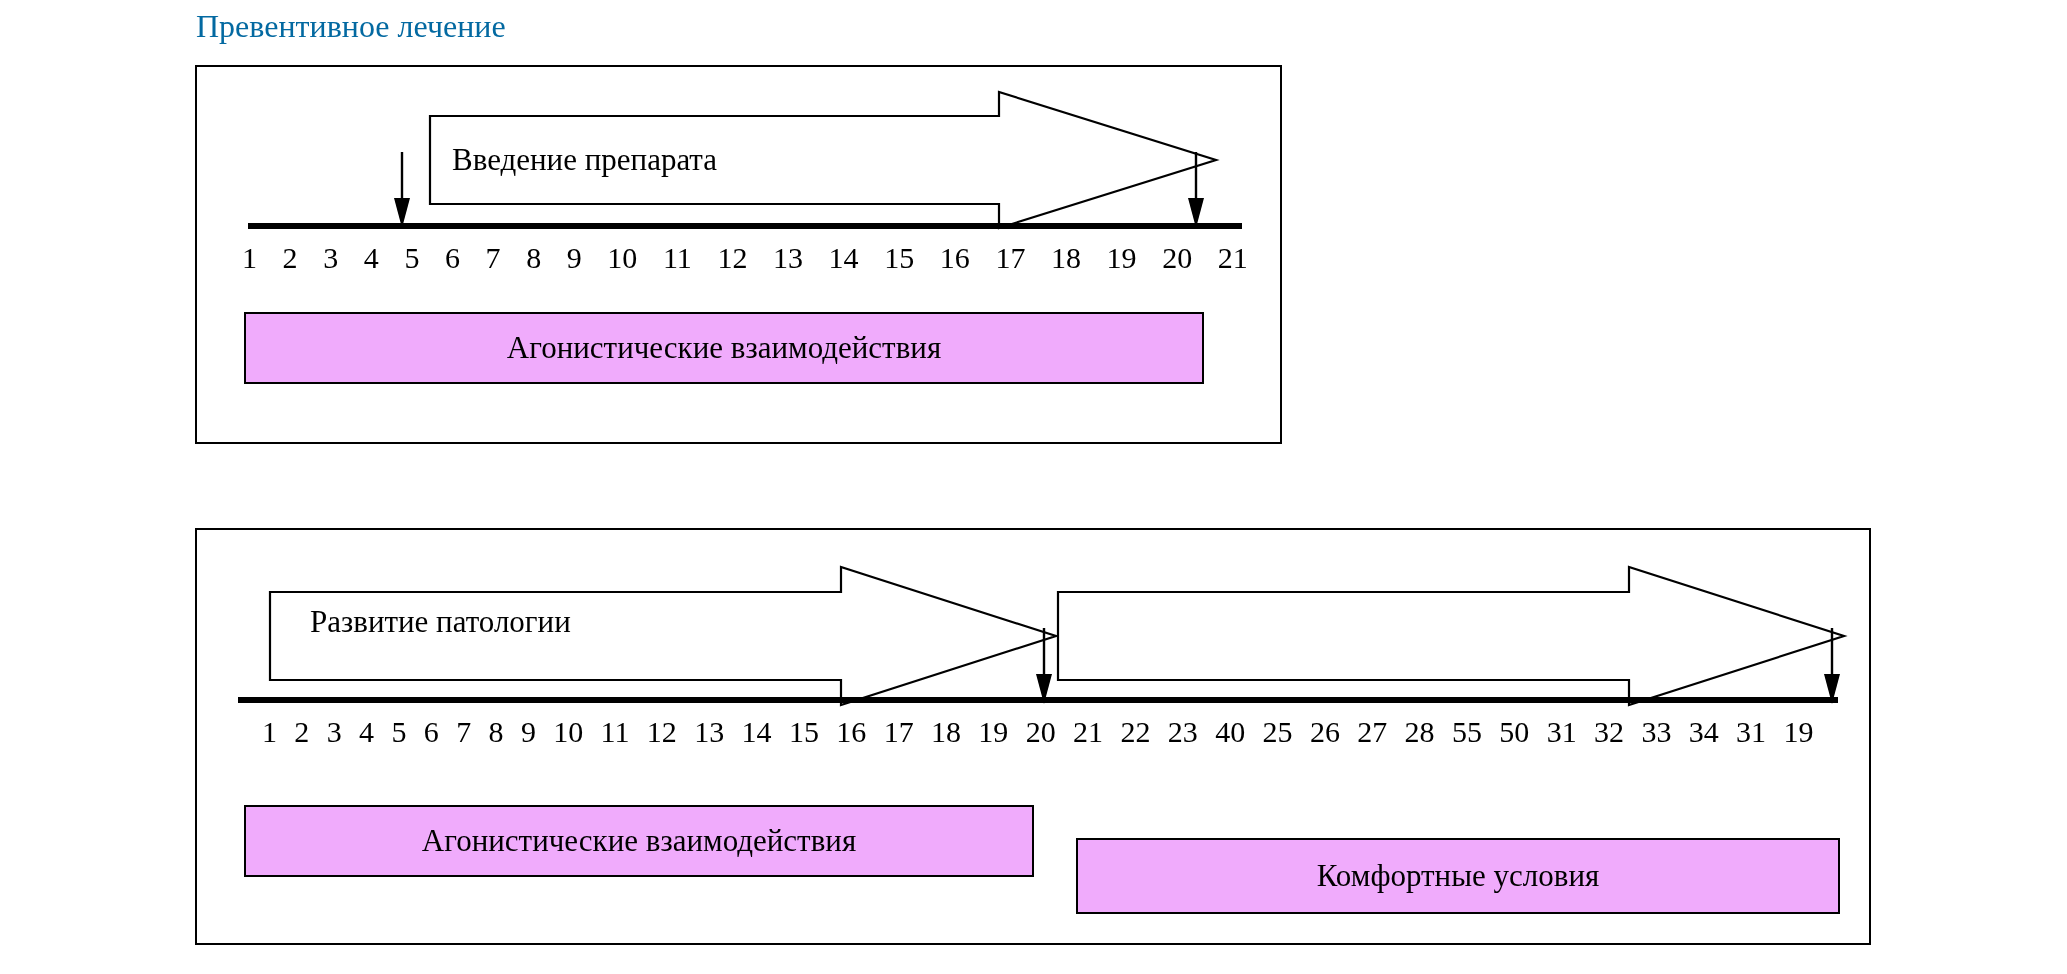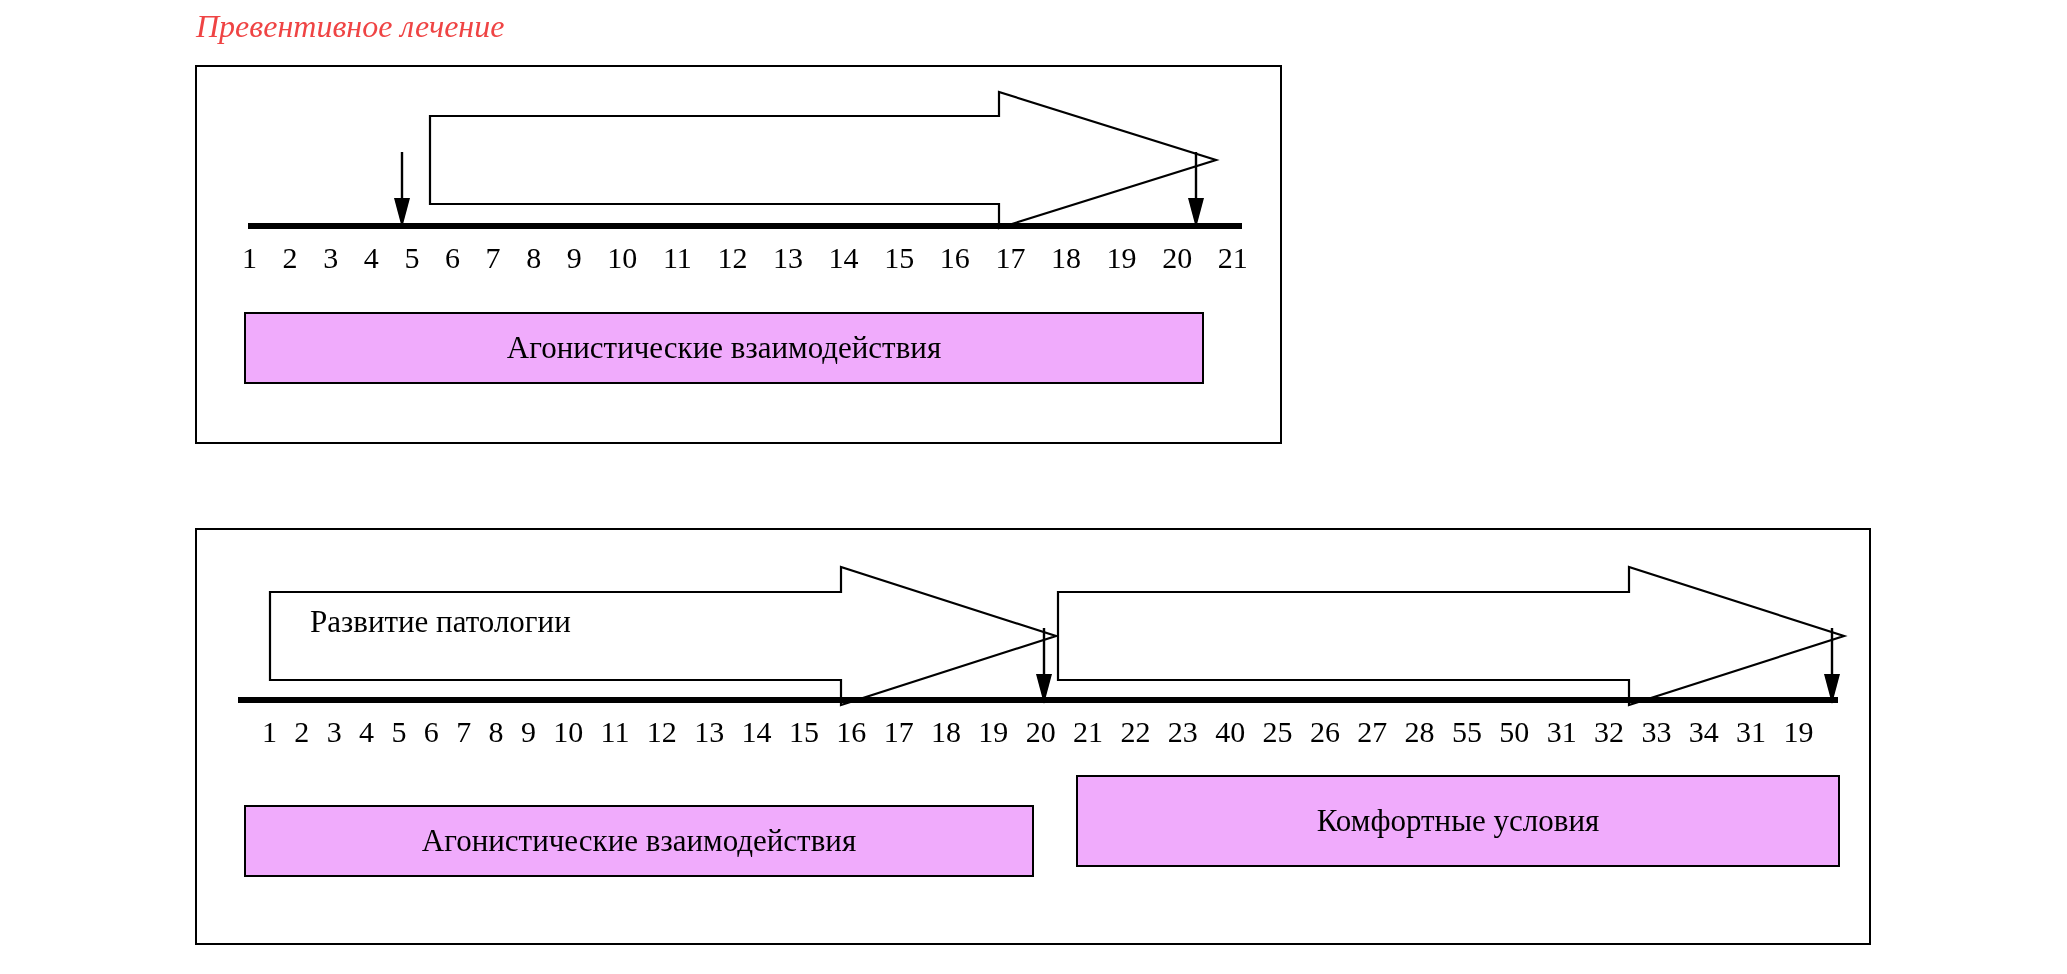--- a/index.html
+++ b/index.html
@@ -17,22 +17,21 @@
   #root {
     position: relative;
     width: 2067px;
     height: 974px;
   }
   .panel-caption {
     position: absolute;
     font-size: 32px;
     line-height: 1;
     white-space: nowrap;
-    color: #ef4444;
-    font-style: italic;
+    color: #0369a1;
   }
   .panel-box {
     position: absolute;
     border: 2px solid #000;
     background: #fff;
     box-sizing: border-box;
   }
   .timeline-rule {
     position: absolute;
     background: #000;
@@ -95,20 +94,21 @@
 
 <div id="root">
 
   <div class="panel-caption" style="left:196px; top:10px;">Превентивное лечение</div>
 
   <div class="panel-box" style="left:195px; top:65px; width:1087px; height:379px;"></div>
 
   <svg class="arrow-svg" style="left:428px; top:90px;" width="790" height="140" viewBox="0 0 790 140">
     <path class="blockarrow" d="M 2,26 L 571,26 L 571,2 L 788,70 L 571,138 L 571,114 L 2,114 Z"></path>
   </svg>
+  <div class="arrow-text" style="left:452px; top:144px;">Введение препарата</div>
 
   <svg class="tickarrow" style="left:392px; top:152px;" width="20" height="76" viewBox="0 0 20 76">
     <line x1="10" y1="0" x2="10" y2="52"></line>
     <path d="M 2,46 L 18,46 L 10,76 Z"></path>
   </svg>
 
   <svg class="tickarrow" style="left:1186px; top:152px;" width="20" height="76" viewBox="0 0 20 76">
     <line x1="10" y1="0" x2="10" y2="52"></line>
     <path d="M 2,46 L 18,46 L 10,76 Z"></path>
   </svg>
@@ -203,17 +203,17 @@
       <span>33</span>
       <span>34</span>
       <span>31</span>
       <span>19</span>
     </div>
 
   <div class="label-box" style="left:244px; top:805px; width:790px; height:72px;">
     <span>Агонистические взаимодействия</span>
   </div>
 
-  <div class="label-box" style="left:1076px; top:775px; width:764px; height:92px;">
+  <div class="label-box" style="left:1076px; top:838px; width:764px; height:76px;">
     <span>Комфортные условия</span>
   </div>
 
 </div>
 
 </body></html>

